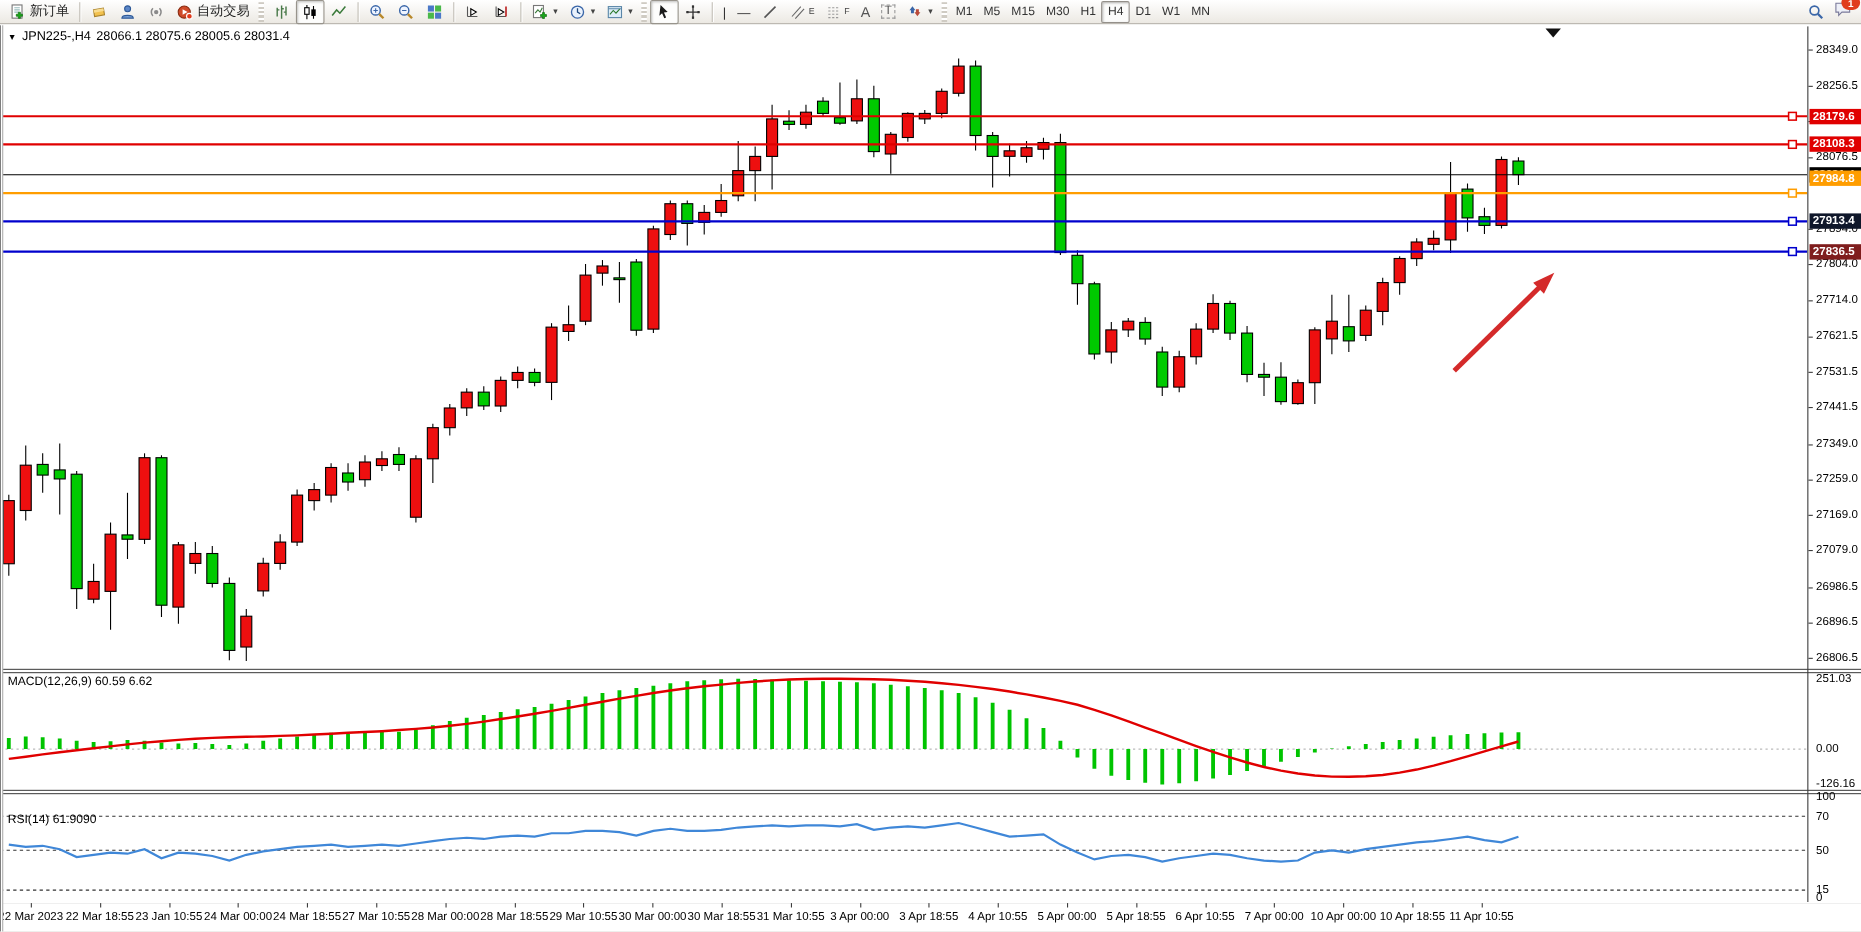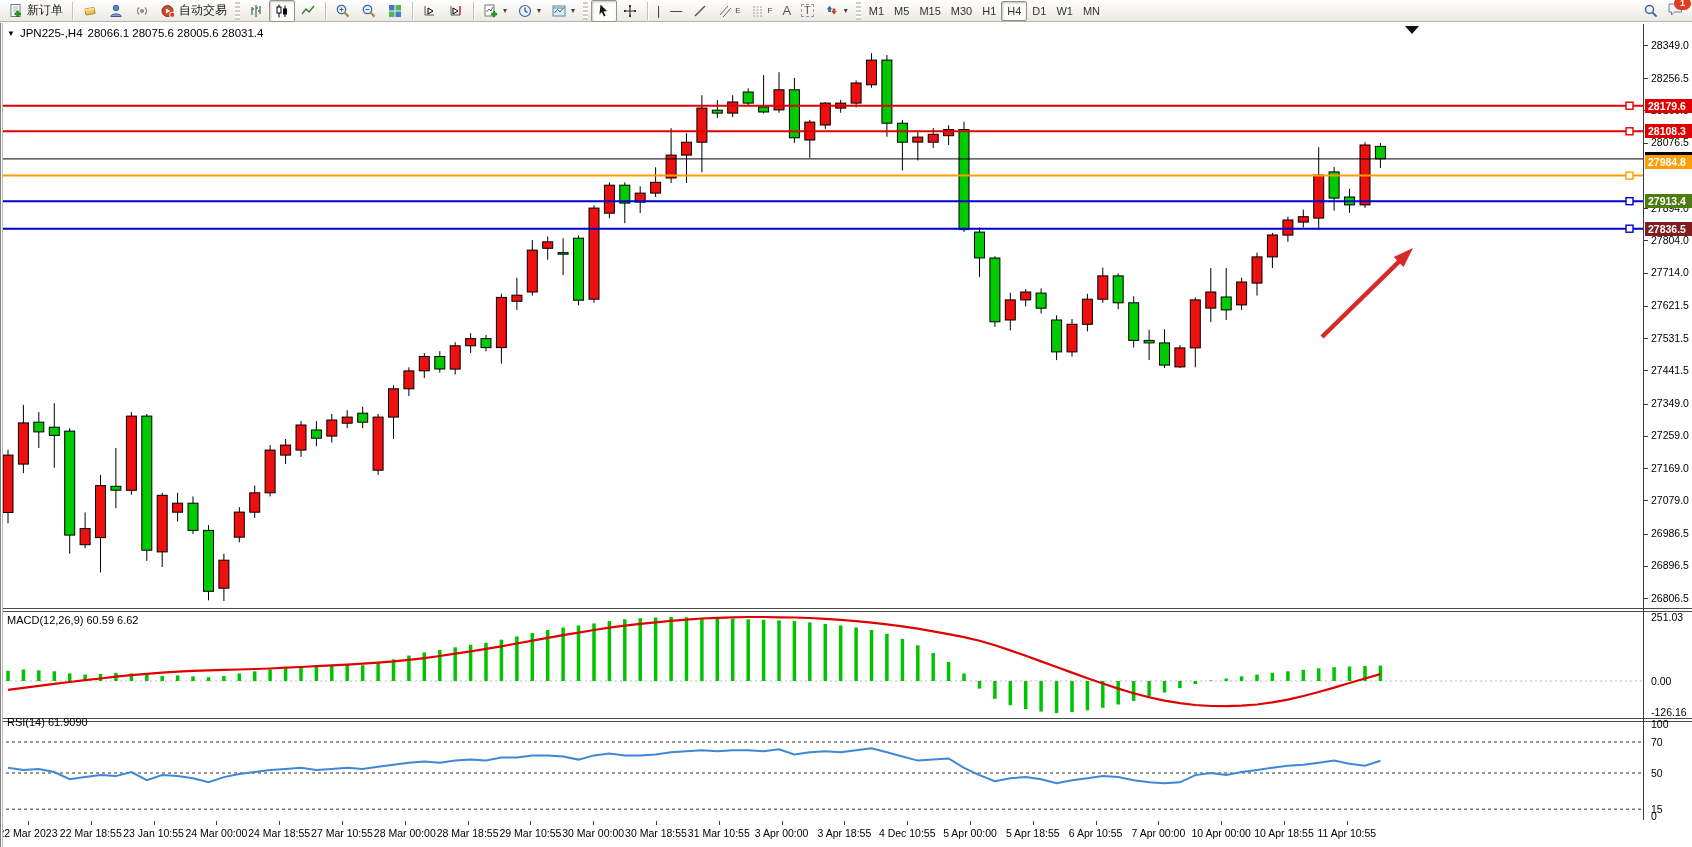--- a/index.html
+++ b/index.html
@@ -571,21 +571,21 @@
           <line x1="1349.5" y1="658" x2="1349.5" y2="643.5" stroke="#00c400" stroke-width="3.5"></line>
           <line x1="1365.0" y1="658" x2="1365.0" y2="643.0" stroke="#00c400" stroke-width="3.5"></line>
           <line x1="1380.4" y1="658" x2="1380.4" y2="642.6" stroke="#00c400" stroke-width="3.5"></line>
         </g>
         <polyline fill="none" stroke="#e00000" stroke-width="2.2" points="8.0,666.9 23.4,664.9 38.8,662.8 54.3,660.8 69.7,659.0 85.1,657.2 100.5,655.5 115.9,653.7 131.4,652.1 146.8,650.9 162.2,649.6 177.6,648.6 193.0,647.8 208.5,647.3 223.9,646.8 239.3,646.5 254.7,646.0 270.1,645.5 285.6,644.7 301.0,644.0 316.4,643.2 331.8,642.4 347.2,641.7 362.7,640.7 378.1,639.6 393.5,638.4 408.9,636.8 424.3,635.1 439.8,633.0 455.2,630.7 470.6,628.4 486.0,625.9 501.4,623.3 516.9,620.5 532.3,617.7 547.7,614.9 563.1,612.1 578.5,609.6 594.0,607.0 609.4,604.7 624.8,602.7 640.2,600.9 655.6,599.4 671.1,597.8 686.5,596.6 701.9,595.5 717.3,594.8 732.7,594.3 748.2,594.0 763.6,594.0 779.0,594.3 794.4,594.5 809.8,595.0 825.3,595.8 840.7,596.8 856.1,598.1 871.5,599.6 886.9,601.4 902.4,603.4 917.8,605.7 933.2,608.3 948.6,611.1 964.0,614.1 979.5,617.7 994.9,622.3 1010.3,627.4 1025.7,632.8 1041.1,638.4 1056.6,644.0 1072.0,649.6 1087.4,655.2 1102.8,660.5 1118.2,665.6 1133.7,670.2 1149.1,674.3 1164.5,677.6 1179.9,680.2 1195.3,682.0 1210.8,683.0 1226.2,683.2 1241.6,682.7 1257.0,681.5 1272.4,679.4 1287.9,676.6 1303.3,673.0 1318.7,669.0 1334.1,664.6 1349.5,660.0 1365.0,655.5 1380.4,651.1 "></polyline>
       </svg>
 
     <div class="hsep" style="top:695px"></div>
     <div class="hsep" style="top:698px"></div>
 
-    <div class="ind-label" style="top:693px">RSI(14) 61.9090</div>
+    <div class="ind-label" style="top:716px">RSI(14) 61.9090</div>
     <svg id="svg-rsi" class="panel" style="top:699px;" width="1643" height="99" viewBox="0 699 1643 99">
         <g>
           <line x1="0" y1="719.0" x2="1643" y2="719.0" stroke="#333" stroke-width="1" stroke-dasharray="3,3"></line>
           <line x1="0" y1="750.0" x2="1643" y2="750.0" stroke="#333" stroke-width="1" stroke-dasharray="3,3"></line>
           <line x1="0" y1="786.2" x2="1643" y2="786.2" stroke="#333" stroke-width="1" stroke-dasharray="3,3"></line>
         </g>
         <polyline fill="none" stroke="#3f87d8" stroke-width="2" points="8.0,744.8 23.4,746.9 38.8,745.9 54.3,749.0 69.7,756.2 85.1,754.1 100.5,752.1 115.9,753.1 131.4,749.0 146.8,757.2 162.2,752.1 177.6,753.1 193.0,755.2 208.5,759.3 223.9,754.1 239.3,751.0 254.7,749.0 270.1,746.9 285.6,745.9 301.0,744.8 316.4,746.9 331.8,745.9 347.2,744.8 362.7,745.9 378.1,743.8 393.5,741.7 408.9,739.7 424.3,738.6 439.8,739.7 455.2,737.6 470.6,736.6 486.0,737.6 501.4,734.5 516.9,734.5 532.3,732.4 547.7,732.4 563.1,733.5 578.5,736.6 594.0,732.4 609.4,730.4 624.8,732.4 640.2,732.4 655.6,731.4 671.1,729.3 686.5,728.3 701.9,727.3 717.3,728.3 732.7,727.3 748.2,727.3 763.6,728.3 779.0,726.2 794.4,731.4 809.8,729.3 825.3,728.3 840.7,729.3 856.1,727.3 871.5,725.2 886.9,729.3 902.4,733.5 917.8,737.6 933.2,736.6 948.6,735.5 964.0,744.8 979.5,752.1 994.9,758.3 1010.3,755.2 1025.7,754.1 1041.1,756.2 1056.6,760.3 1072.0,757.2 1087.4,755.2 1102.8,753.1 1118.2,754.1 1133.7,757.2 1149.1,759.3 1164.5,760.3 1179.9,759.3 1195.3,752.1 1210.8,750.0 1226.2,752.1 1241.6,749.0 1257.0,746.9 1272.4,744.8 1287.9,742.8 1303.3,741.7 1318.7,739.7 1334.1,737.6 1349.5,740.7 1365.0,742.8 1380.4,737.7 "></polyline>
       </svg>
 
     <div class="hsep" style="top:798px"></div>
@@ -631,21 +631,21 @@
         <div class="plabel" style="top:683.0px">-126.16</div>
         <div class="plabel" style="top:695.0px">100</div>
         <div class="plabel" style="top:713.0px">70</div>
         <div class="plabel" style="top:744.0px">50</div>
         <div class="plabel" style="top:780.2px">15</div>
         <div class="plabel" style="top:787.0px">0</div>
         <div class="pbadge" style="top:75.7px;background:#e00000">28179.6</div>
         <div class="pbadge" style="top:101.3px;background:#e00000">28108.3</div>
         <div class="pbadge" style="top:128.9px;background:#000000">28031.4</div>
         <div class="pbadge" style="top:132px;background:#ff9d00">27984.8</div>
-        <div class="pbadge" style="top:171.2px;background:#4d7c0f">27913.4</div>
+        <div class="pbadge" style="top:171.2px;background:#0f172a">27913.4</div>
         <div class="pbadge" style="top:198.7px;background:#7f1d1d">27836.5</div>
       </div>
     <div class="time-axis" id="time-axis">
         <div class="ttick" style="left:28.0px"></div>
         <div class="tlabel" style="left:28.0px">22 Mar 2023</div>
         <div class="ttick" style="left:90.8px"></div>
         <div class="tlabel" style="left:90.8px">22 Mar 18:55</div>
         <div class="ttick" style="left:153.6px"></div>
         <div class="tlabel" style="left:153.6px">23 Jan 10:55</div>
         <div class="ttick" style="left:216.4px"></div>
@@ -664,21 +664,21 @@
         <div class="tlabel" style="left:593.2px">30 Mar 00:00</div>
         <div class="ttick" style="left:656.0px"></div>
         <div class="tlabel" style="left:656.0px">30 Mar 18:55</div>
         <div class="ttick" style="left:718.8px"></div>
         <div class="tlabel" style="left:718.8px">31 Mar 10:55</div>
         <div class="ttick" style="left:781.6px"></div>
         <div class="tlabel" style="left:781.6px">3 Apr 00:00</div>
         <div class="ttick" style="left:844.4px"></div>
         <div class="tlabel" style="left:844.4px">3 Apr 18:55</div>
         <div class="ttick" style="left:907.2px"></div>
-        <div class="tlabel" style="left:907.2px">4 Dec 10:55</div>
+        <div class="tlabel" style="left:907.2px">4 Apr 10:55</div>
         <div class="ttick" style="left:970.0px"></div>
         <div class="tlabel" style="left:970.0px">5 Apr 00:00</div>
         <div class="ttick" style="left:1032.8px"></div>
         <div class="tlabel" style="left:1032.8px">5 Apr 18:55</div>
         <div class="ttick" style="left:1095.6px"></div>
         <div class="tlabel" style="left:1095.6px">6 Apr 10:55</div>
         <div class="ttick" style="left:1158.4px"></div>
         <div class="tlabel" style="left:1158.4px">7 Apr 00:00</div>
         <div class="ttick" style="left:1221.2px"></div>
         <div class="tlabel" style="left:1221.2px">10 Apr 00:00</div>

